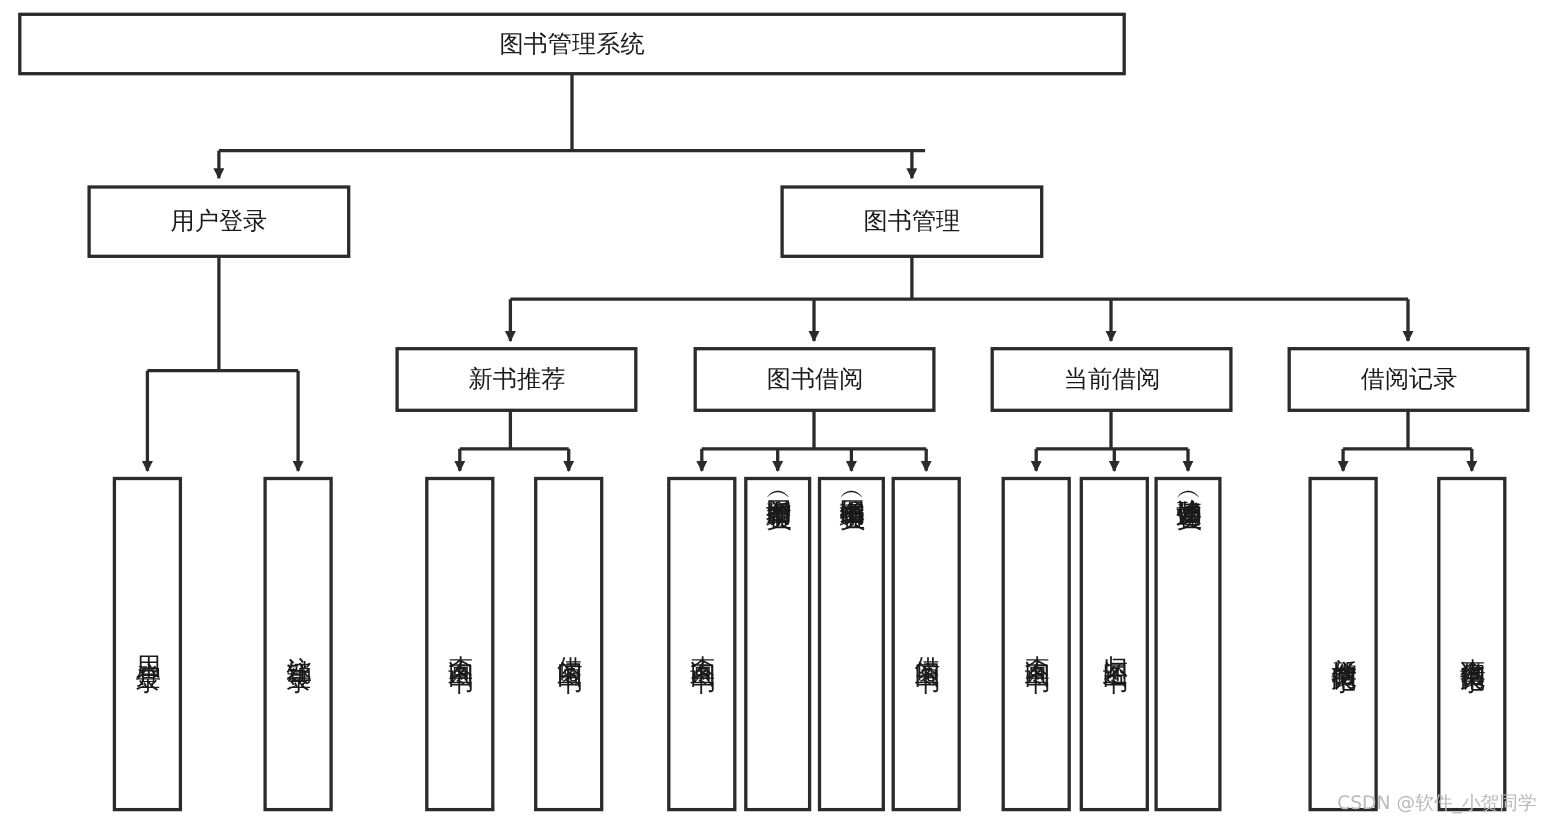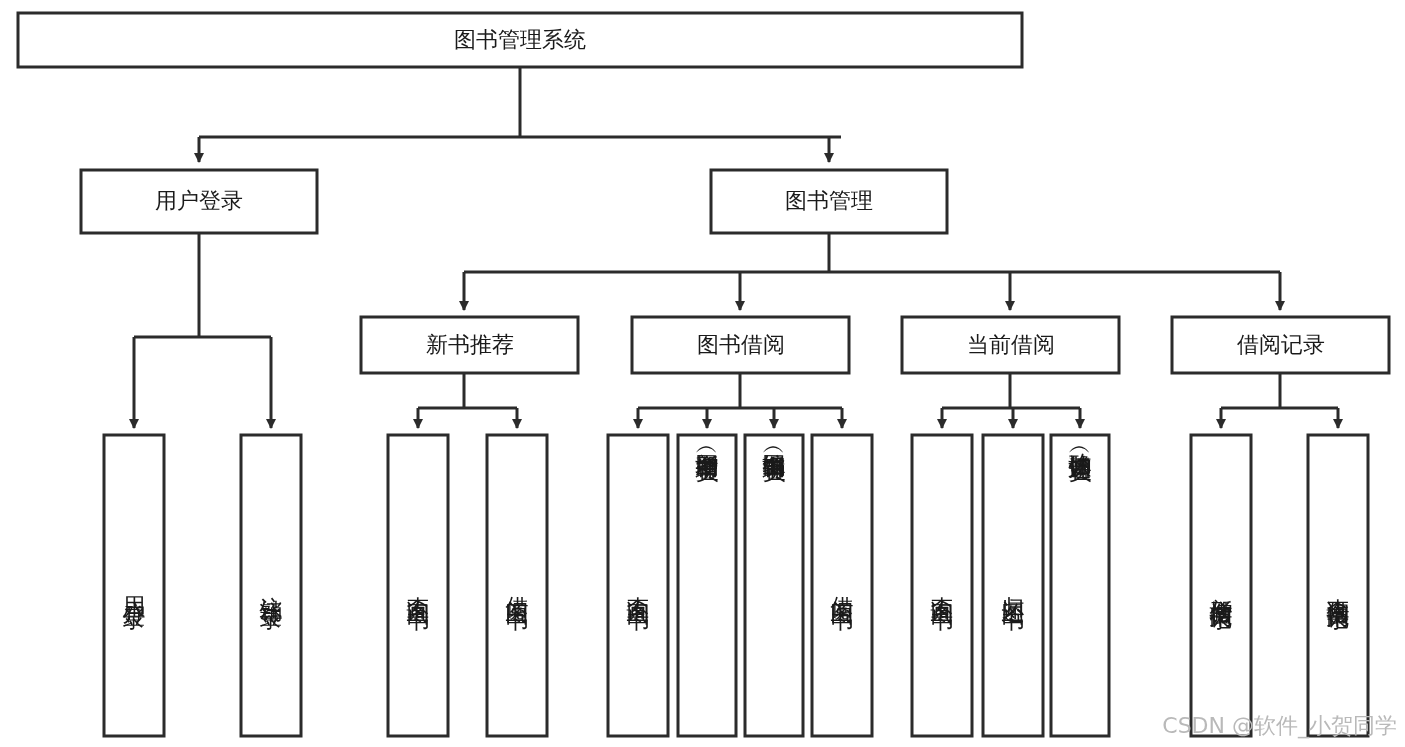--- a/index.html
+++ b/index.html
@@ -22,21 +22,21 @@
   }
   .leaf-label{
     writing-mode:vertical-rl;text-orientation:upright;
     font-family:"DejaVu Sans","Liberation Sans",sans-serif;
     font-size:23px;color:#1a1a1a;letter-spacing:4px;
     line-height:1;white-space:nowrap;
   }
   .watermark{
     position:absolute;right:8px;bottom:6px;
     font-family:"DejaVu Sans","Liberation Sans",sans-serif;
-    font-size:22px;color:#b9b9b9;white-space:nowrap;
+    font-size:17px;color:#b9b9b9;white-space:nowrap;
   }
 </style>
 </head>
 <body>
 
 <div id="diagram-root">
 
   <svg id="tree" viewBox="0 0 1405 747">
     <defs>
       <marker id="arrow" markerWidth="12" markerHeight="12" refX="9" refY="5" orient="auto" markerUnits="userSpaceOnUse">

